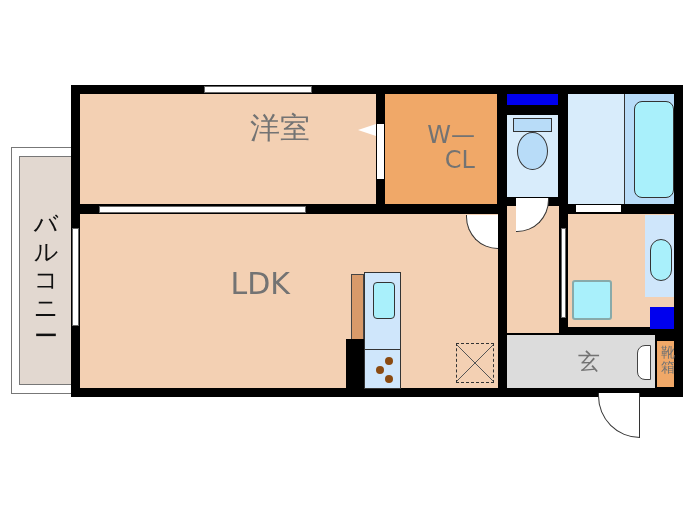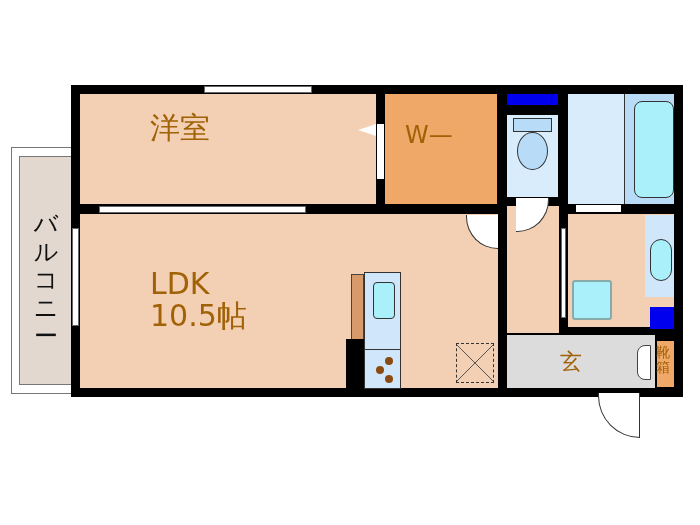--- a/index.html
+++ b/index.html
@@ -1,19 +1,19 @@
 <!DOCTYPE html>
 <html><head>
 <meta charset="utf-8">
 <style>
   html, body { margin:0; padding:0; background:#ffffff; }
   body { width:700px; height:525px; position:relative; overflow:hidden; font-family:"DejaVu Sans", sans-serif; }
   .abs { position:absolute; box-sizing:border-box; }
   .wall { background:#000; }
-  .label { position:absolute; color:#a16207; text-align:left; line-height:1.05; }
+  .label { position:absolute; color:#737373; text-align:right; line-height:1.05; }
 </style>
 </head>
 <body>
 
 <div class="abs" style="left:11px;top:147px;width:62px;height:247px;border:1px solid #777;background:#fff;"></div>
 <div class="abs" style="left:19px;top:156px;width:53px;height:229px;border:1px solid #777;border-right:none;background:#e2d8d0;"></div>
 <div class="abs" style="left:26px;top:210px;width:40px;height:140px;display:flex;flex-direction:column;align-items:center;font-size:24px;line-height:28px;color:#111;">
   <span>バ</span>
   <span>ル</span>
   <span>コ</span>
@@ -31,36 +31,36 @@
 <div class="abs" style="left:204px;top:86px;width:108px;height:7px;background:#fff;border:1px solid #666;"></div>
 
 <div class="abs" style="left:99px;top:206px;width:207px;height:7px;background:#fff;border:1px solid #666;"></div>
 
 <div class="abs" style="left:377px;top:124px;width:7px;height:55px;background:#fff;"></div>
 <div class="abs" style="left:358px;top:124px;width:0;height:0;border-top:6px solid transparent;border-bottom:6px solid transparent;border-right:18px solid #fff;"></div>
 
 <div class="abs" style="left:385px;top:94px;width:112px;height:110px;background:#f0a868;"></div>
 <div class="label" style="left:405px;top:123px;width:70px;font-size:24px;">
   <div>W—</div>
+  <div>CL</div>
 </div>
 
 <div class="abs" style="left:507px;top:115px;width:51px;height:82px;background:#d8ecfb;"></div>
 <div class="abs" style="left:507px;top:94px;width:51px;height:11px;background:#0000ee;"></div>
 <div class="abs" style="left:513px;top:118px;width:39px;height:14px;background:#b8dcf8;border:1px solid #333;"></div>
 <div class="abs" style="left:517px;top:132px;width:31px;height:38px;border-radius:50%;background:#b8dcf8;border:1px solid #333;"></div>
 
 <div class="abs" style="left:568px;top:94px;width:106px;height:110px;background:#d8ecfb;"></div>
 <div class="abs" style="left:624px;top:94px;width:50px;height:110px;background:#b8dcf8;border-left:1px solid #333;"></div>
 <div class="abs" style="left:634px;top:101px;width:40px;height:97px;border-radius:8px;background:#a9f0fb;border:1px solid #333;"></div>
 <div class="abs" style="left:576px;top:205px;width:45px;height:7px;background:#fff;"></div>
 
 <div class="abs" style="left:80px;top:214px;width:418px;height:174px;background:#f3d0b3;"></div>
 <div class="label" style="left:150px;top:268px;width:140px;font-size:30px;">
   <div>LDK</div>
-  <div>10.5帖</div>
 </div>
 <div class="abs" style="left:72px;top:228px;width:7px;height:98px;background:#fff;border:1px solid #666;"></div>
 
 <div class="abs" style="left:466px;top:215px;width:32px;height:34px;background:#fff;border-bottom-left-radius:32px;border-left:1px solid #333;border-bottom:1px solid #333;"></div>
 
 <div class="abs" style="left:351px;top:274px;width:13px;height:67px;background:#d89a6a;border:1px solid #444;"></div>
 <div class="abs" style="left:346px;top:339px;width:18px;height:50px;background:#000;"></div>
 <div class="abs" style="left:364px;top:272px;width:37px;height:117px;background:#cfe6fb;border:1px solid #333;"></div>
 <div class="abs" style="left:373px;top:282px;width:22px;height:37px;border-radius:4px;background:#a9f0fb;border:1px solid #333;"></div>
 <div class="abs" style="left:364px;top:349px;width:37px;height:1px;background:#333;"></div>

